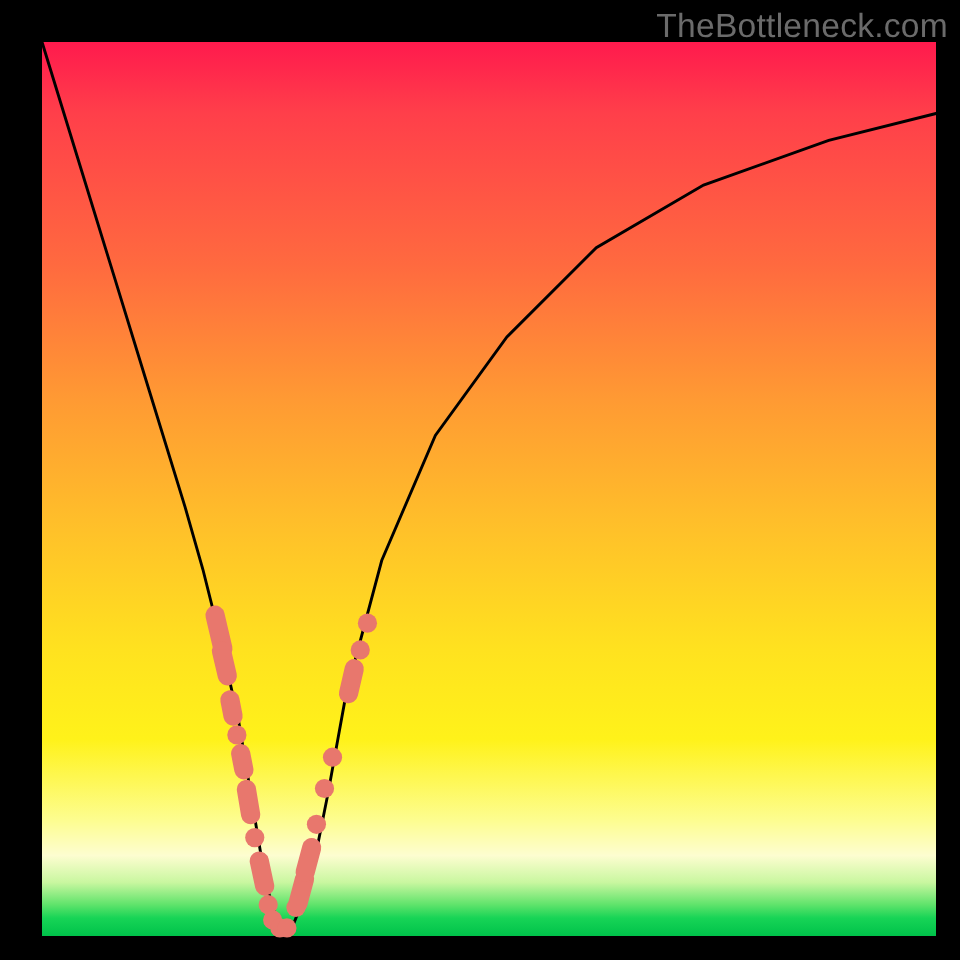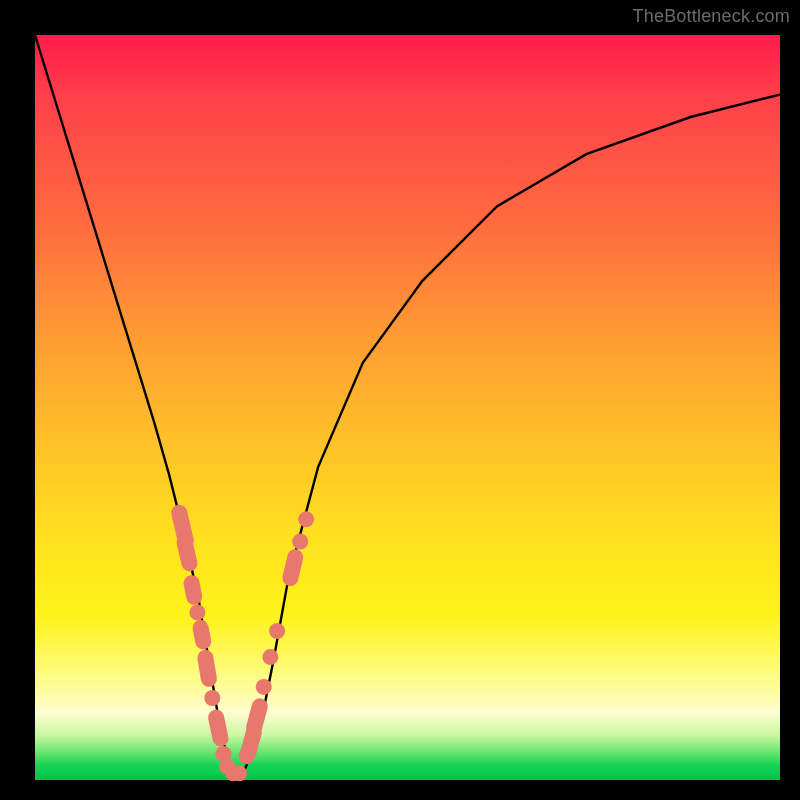--- a/index.html
+++ b/index.html
@@ -41,21 +41,21 @@
       #5fe36b 96.5%,
       #17d456 98%,
       #00c24a 100%
     );
   }
   .watermark {
     position: absolute;
     top: 6px;
     right: 10px;
     color: #6b6b6b;
-    font-size: 18px;
+    font-size: 28px;
     letter-spacing: 0.2px;
     user-select: none;
   }
   svg.curve {
     position: absolute;
     left: 0;
     top: 0;
     width: 745px;
     height: 745px;
     overflow: visible;

